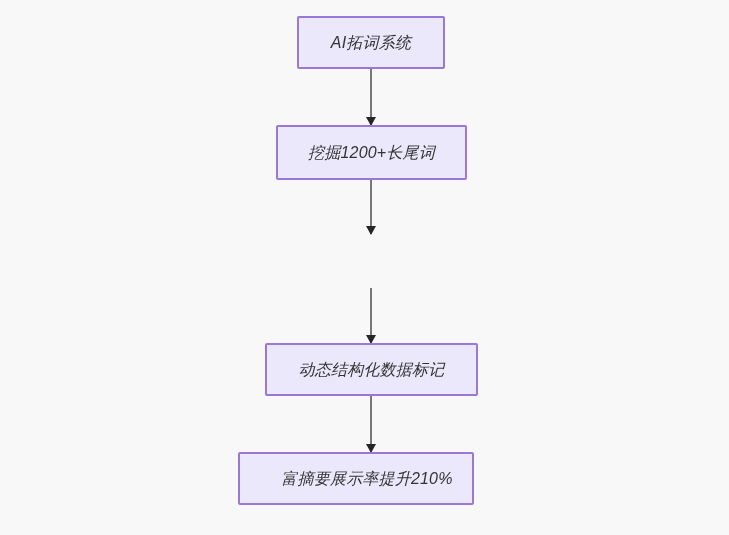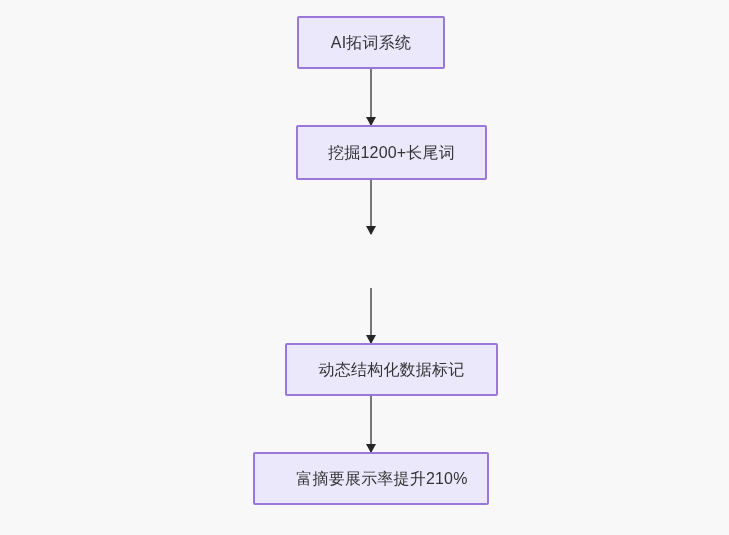--- a/index.html
+++ b/index.html
@@ -11,20 +11,21 @@
     height: 535px;
     background: #f8f8f8;
     font-family: "Liberation Sans", "DejaVu Sans", sans-serif;
     overflow: hidden;
   }
 
   #flowchart {
     position: relative;
     width: 717px;
     height: 535px;
+    font-style: italic;
   }
 
   .node {
     position: absolute;
     box-sizing: border-box;
     background: #ebe8fc;
     border: 2px solid #9a78d8;
     border-radius: 2px;
     display: flex;
     align-items: center;
@@ -72,41 +73,41 @@
 
   <div class="node" style="left:297px; top:16px; width:148px; height:53px;">
     <span class="node-label">AI拓词系统</span>
   </div>
 
   <div class="connector" style="left:362px; top:69px; height:56px;">
     <span class="shaft"></span>
     <span class="head"></span>
   </div>
 
-  <div class="node" style="left:276px; top:125px; width:191px; height:55px;margin-left:20px;">
+  <div class="node" style="left:276px; top:125px; width:191px; height:55px;">
     <span class="node-label">挖掘1200+长尾词</span>
   </div>
 
   <div class="connector" style="left:362px; top:180px; height:54px;">
     <span class="shaft"></span>
     <span class="head"></span>
   </div>
 
 
   <div class="connector" style="left:362px; top:288px; height:55px;">
     <span class="shaft"></span>
     <span class="head"></span>
   </div>
 
-  <div class="node" style="left:265px; top:343px; width:213px; height:53px;margin-left:20px;">
+  <div class="node" style="left:265px; top:343px; width:213px; height:53px;">
     <span class="node-label">动态结构化数据标记</span>
   </div>
 
   <div class="connector" style="left:362px; top:396px; height:56px;">
     <span class="shaft"></span>
     <span class="head"></span>
   </div>
 
-  <div class="node" style="left:253px; top:452px; width:236px; height:53px;padding-left:22px;">
+  <div class="node" style="left:238px; top:452px; width:236px; height:53px;padding-left:22px;">
     <span class="node-label">富摘要展示率提升210%</span>
   </div>
 
 </div>
 
 </body></html>

